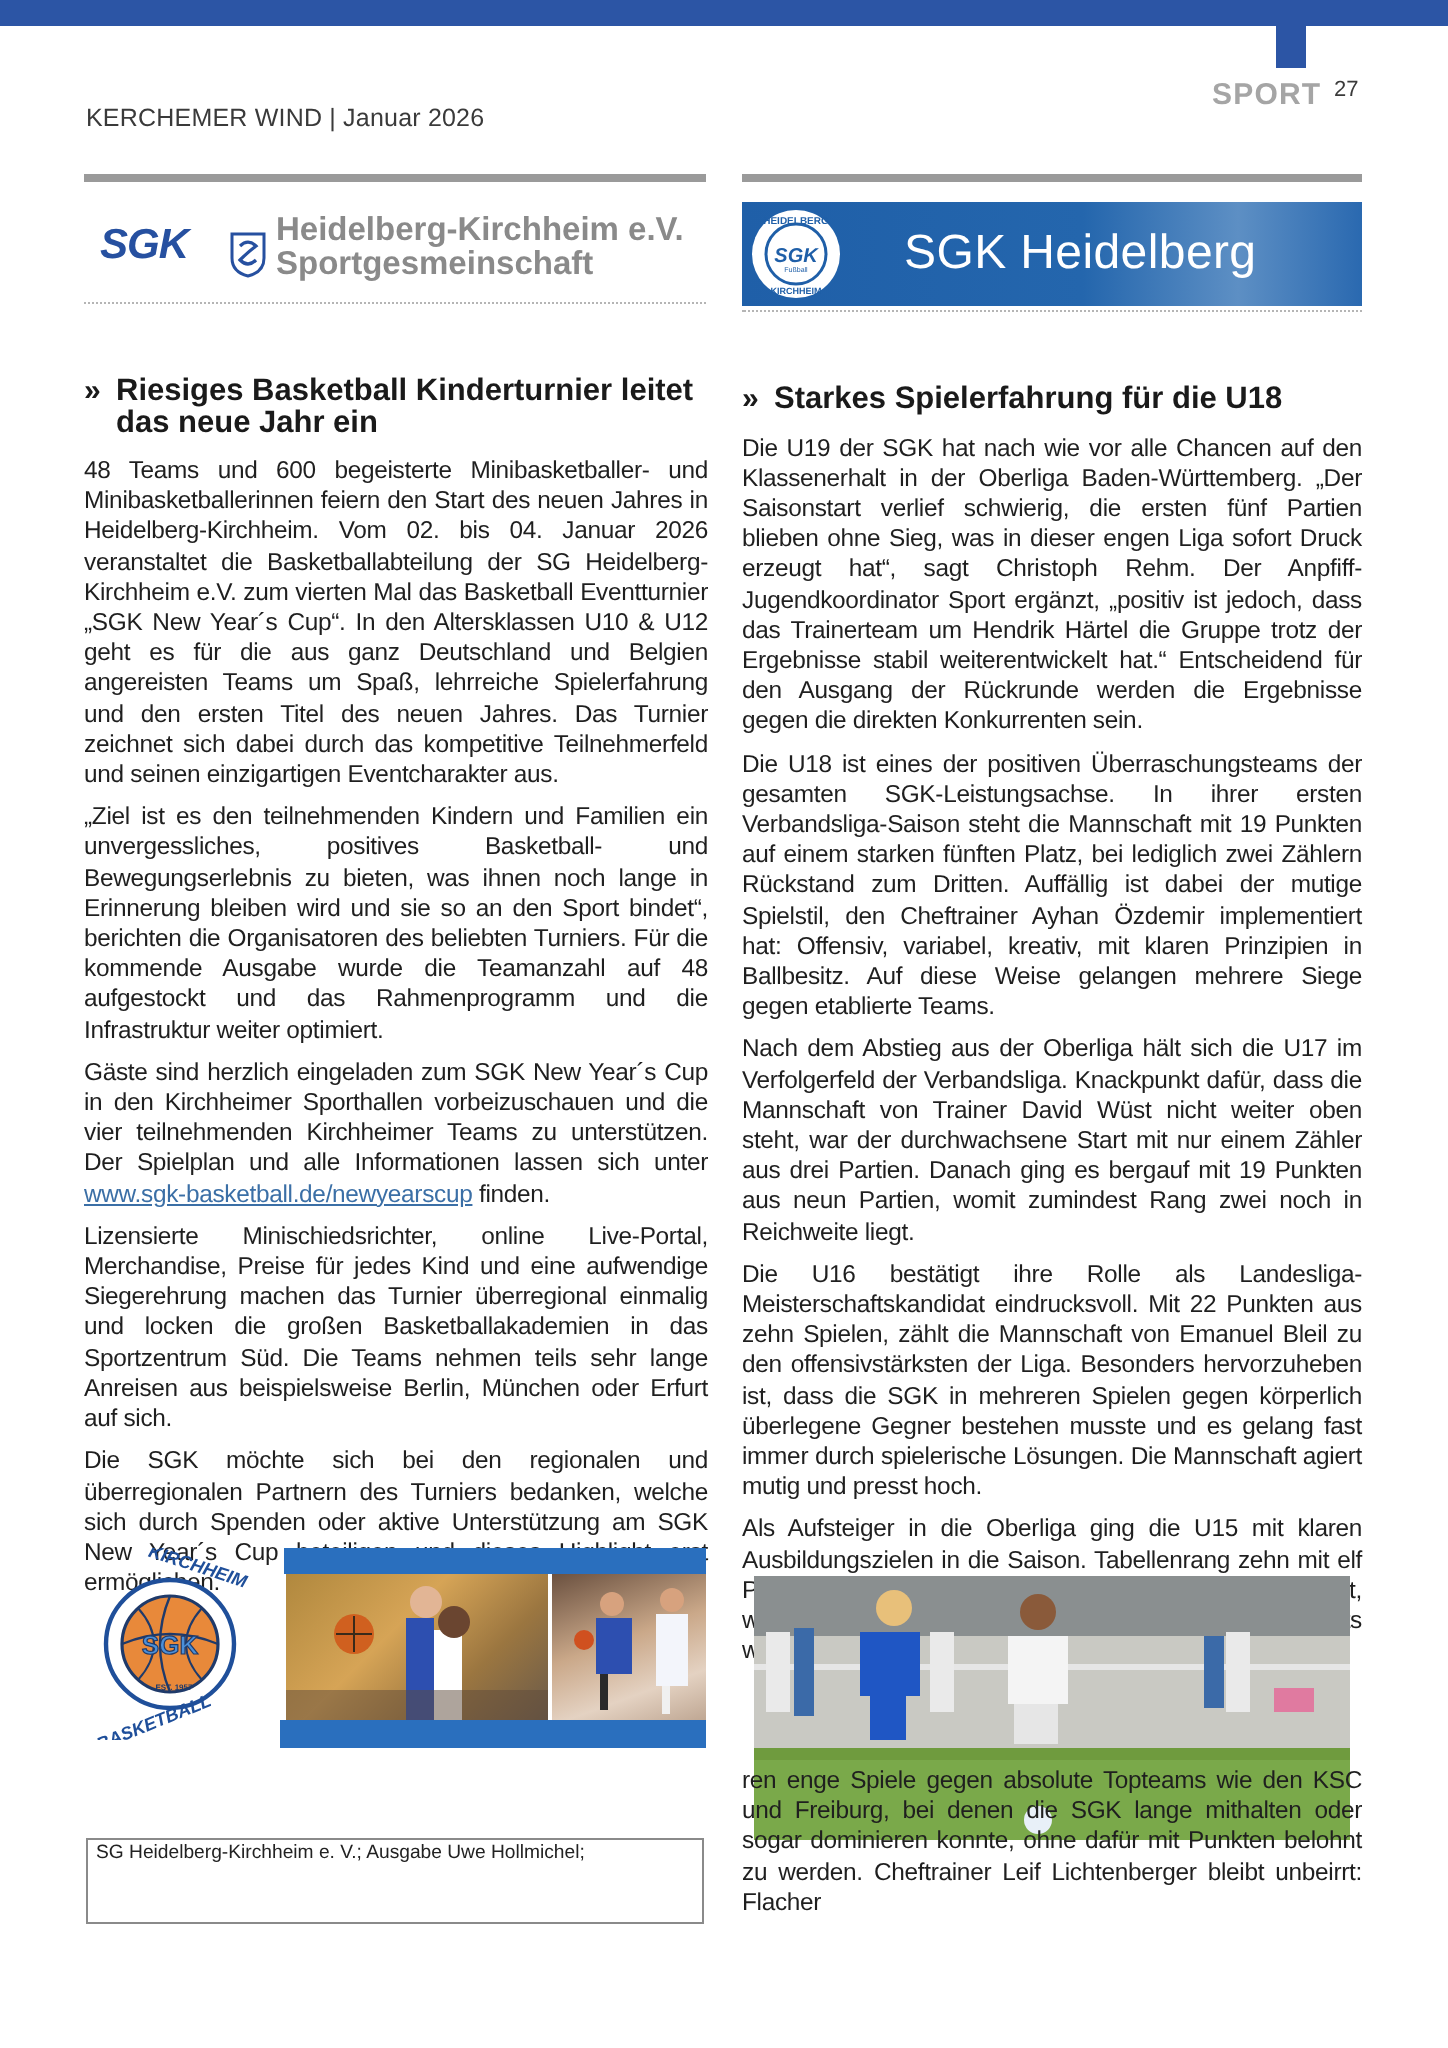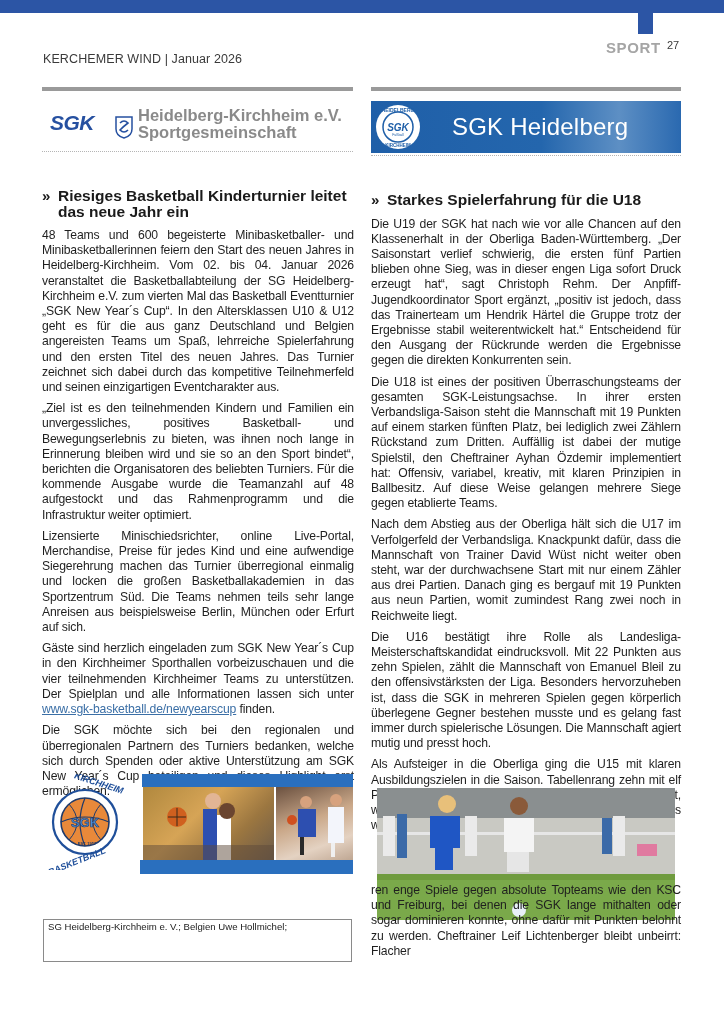--- a/index.html
+++ b/index.html
@@ -95,22 +95,22 @@
   <div class="bar-bottom"></div>
 </div>
 
 <div class="col-left">
   <h2 class="headline">
     <span class="raquo">»</span>
     <span>Riesiges Basketball Kinderturnier leitet das neue Jahr ein</span>
   </h2>
   <p class="para">48 Teams und 600 begeisterte Minibasketballer- und Minibasketballerinnen feiern den Start des neuen Jahres in Heidelberg-Kirchheim. Vom 02. bis 04. Januar 2026 veranstaltet die Basketballabteilung der SG Heidelberg-Kirchheim e.V. zum vierten Mal das Basketball Eventturnier „SGK New Year´s Cup“. In den Altersklassen U10 &amp; U12 geht es für die aus ganz Deutschland und Belgien angereisten Teams um Spaß, lehrreiche Spielerfahrung und den ersten Titel des neuen Jahres. Das Turnier zeichnet sich dabei durch das kompetitive Teilnehmerfeld und seinen einzigartigen Eventcharakter aus.</p>
   <p class="para">„Ziel ist es den teilnehmenden Kindern und Familien ein unvergessliches, positives Basketball- und Bewegungserlebnis zu bieten, was ihnen noch lange in Erinnerung bleiben wird und sie so an den Sport bindet“, berichten die Organisatoren des beliebten Turniers. Für die kommende Ausgabe wurde die Teamanzahl auf 48 aufgestockt und das Rahmenprogramm und die Infrastruktur weiter optimiert.</p>
+  <p class="para"><span>Gäste sind herzlich eingeladen zum SGK New Year´s Cup in den Kirchheimer Sporthallen vorbeizuschauen und die vier teilnehmenden Kirchheimer Teams zu unterstützen. Der Spielplan und alle Informationen lassen sich unter </span><a>www.sgk-basketball.de/newyearscup</a><span> finden.</span></p>
   <p class="para">Lizensierte Minischiedsrichter, online Live-Portal, Merchandise, Preise für jedes Kind und eine aufwendige Siegerehrung machen das Turnier überregional einmalig und locken die großen Basketballakademien in das Sportzentrum Süd. Die Teams nehmen teils sehr lange Anreisen aus beispielsweise Berlin, München oder Erfurt auf sich.</p>
-  <p class="para"><span>Gäste sind herzlich eingeladen zum SGK New Year´s Cup in den Kirchheimer Sporthallen vorbeizuschauen und die vier teilnehmenden Kirchheimer Teams zu unterstützen. Der Spielplan und alle Informationen lassen sich unter </span><a>www.sgk-basketball.de/newyearscup</a><span> finden.</span></p>
   <p class="para">Die SGK möchte sich bei den regionalen und überregionalen Partnern des Turniers bedanken, welche sich durch Spenden oder aktive Unterstützung am SGK New Year´s Cup beteiligen und dieses Highlight erst ermöglichen.</p>
 </div>
 
 <div class="bb-graphic">
   <svg class="bb-logo" viewBox="0 0 90 96">
     <circle cx="43" cy="48" r="32" fill="#ffffff" stroke="#1f4f9a" stroke-width="2.2"></circle>
     <circle cx="43" cy="48" r="24" fill="#e8893a" stroke="#1f3a6a" stroke-width="1.6"></circle>
     <path d="M19 48 Q43 38 67 48" fill="none" stroke="#1f3a6a" stroke-width="1.2"></path>
     <path d="M43 24 Q33 48 43 72" fill="none" stroke="#1f3a6a" stroke-width="1.2"></path>
     <path d="M27 30 Q43 48 27 66" fill="none" stroke="#1f3a6a" stroke-width="1"></path>
@@ -142,21 +142,21 @@
         <circle cx="60" cy="13" r="6" fill="#d7a27e"></circle>
         <rect x="24" y="50" width="4" height="18" fill="#2a2a2a"></rect>
         <rect x="55" y="56" width="4" height="14" fill="#f0f0f0"></rect>
       </svg>
     </div>
     <div class="bb-band-bottom"></div>
   </div>
 </div>
 
 <div class="contact-box">
-  <div>SG Heidelberg-Kirchheim e. V.; Belgien Uwe Hollmichel;</div>
+  <div>SG Heidelberg-Kirchheim e. V.; Ausgabe Uwe Hollmichel;</div>
 </div>
 
 <div class="col-right">
   <h2 class="headline">
     <span class="raquo">»</span>
     <span>Starkes Spielerfahrung für die U18</span>
   </h2>
   <p class="para">Die U19 der SGK hat nach wie vor alle Chancen auf den Klassenerhalt in der Oberliga Baden-Württemberg. „Der Saisonstart verlief schwierig, die ersten fünf Partien blieben ohne Sieg, was in dieser engen Liga sofort Druck erzeugt hat“, sagt Christoph Rehm. Der Anpfiff-Jugendkoordinator Sport ergänzt, „positiv ist jedoch, dass das Trainerteam um Hendrik Härtel die Gruppe trotz der Ergebnisse stabil weiterentwickelt hat.“ Entscheidend für den Ausgang der Rückrunde werden die Ergebnisse gegen die direkten Konkurrenten sein.</p>
   <p class="para">Die U18 ist eines der positiven Überraschungsteams der gesamten SGK-Leistungsachse. In ihrer ersten Verbandsliga-Saison steht die Mannschaft mit 19 Punkten auf einem starken fünften Platz, bei lediglich zwei Zählern Rückstand zum Dritten. Auffällig ist dabei der mutige Spielstil, den Cheftrainer Ayhan Özdemir implementiert hat: Offensiv, variabel, kreativ, mit klaren Prinzipien in Ballbesitz. Auf diese Weise gelangen mehrere Siege gegen etablierte Teams.</p>
   <p class="para">Nach dem Abstieg aus der Oberliga hält sich die U17 im Verfolgerfeld der Verbandsliga. Knackpunkt dafür, dass die Mannschaft von Trainer David Wüst nicht weiter oben steht, war der durchwachsene Start mit nur einem Zähler aus drei Partien. Danach ging es bergauf mit 19 Punkten aus neun Partien, womit zumindest Rang zwei noch in Reichweite liegt.</p>

